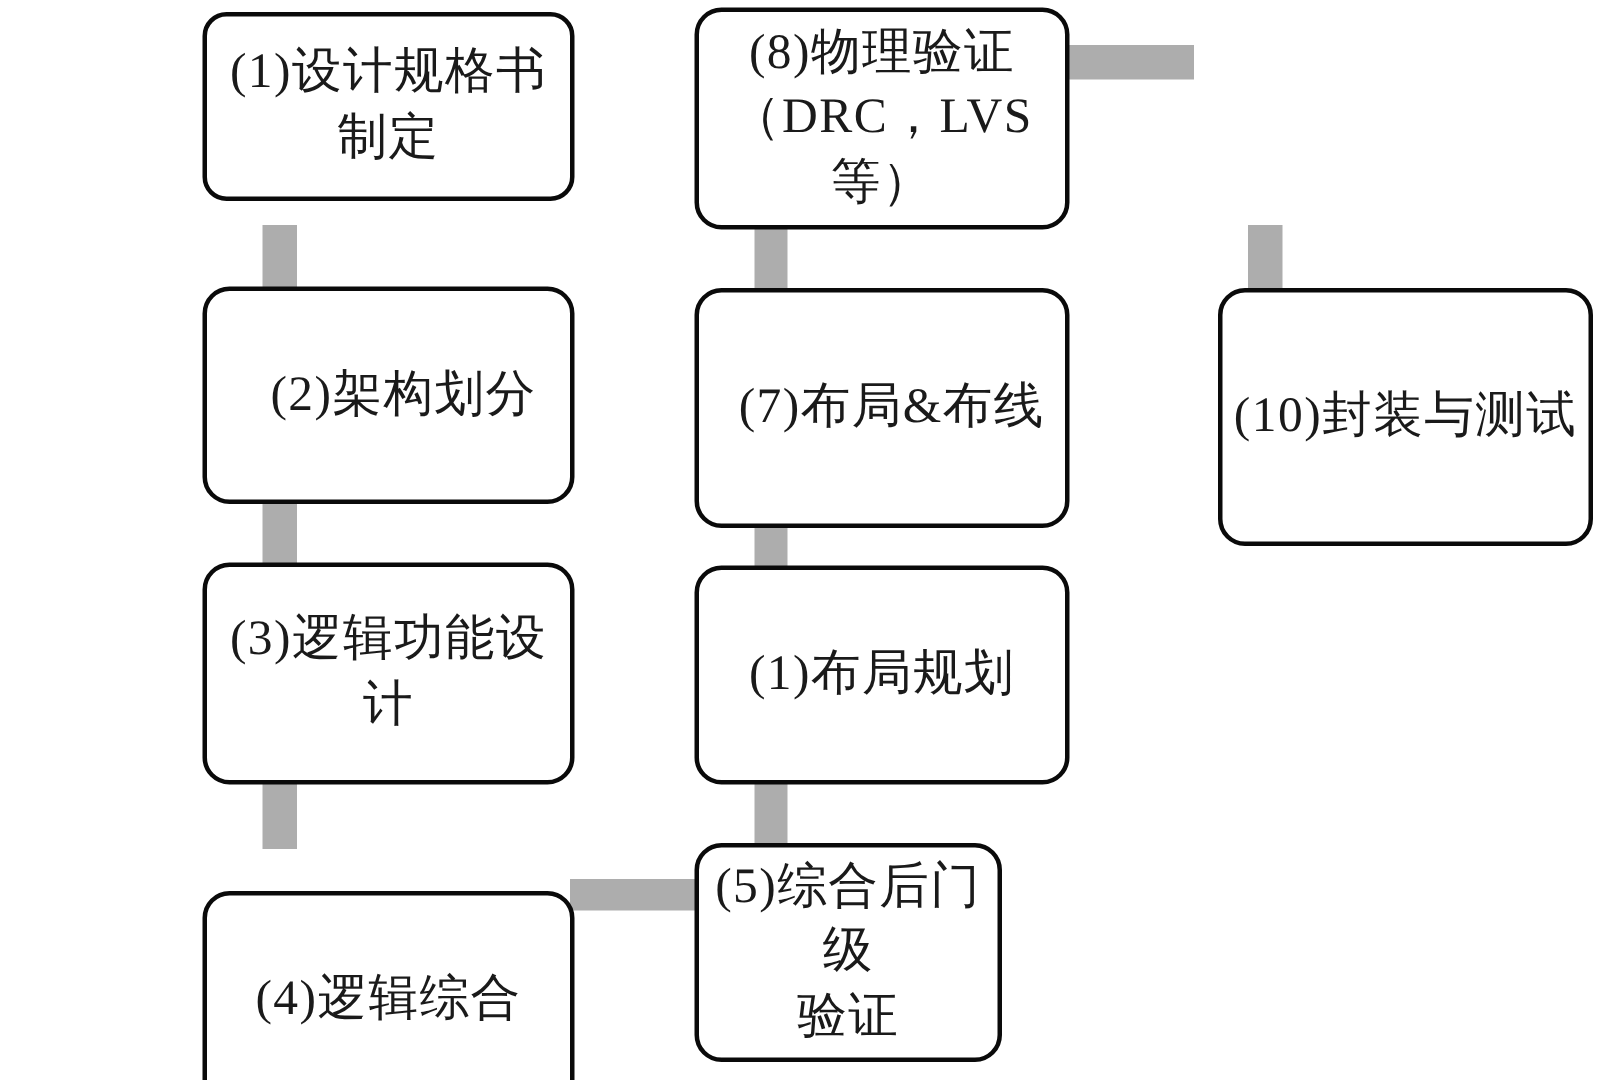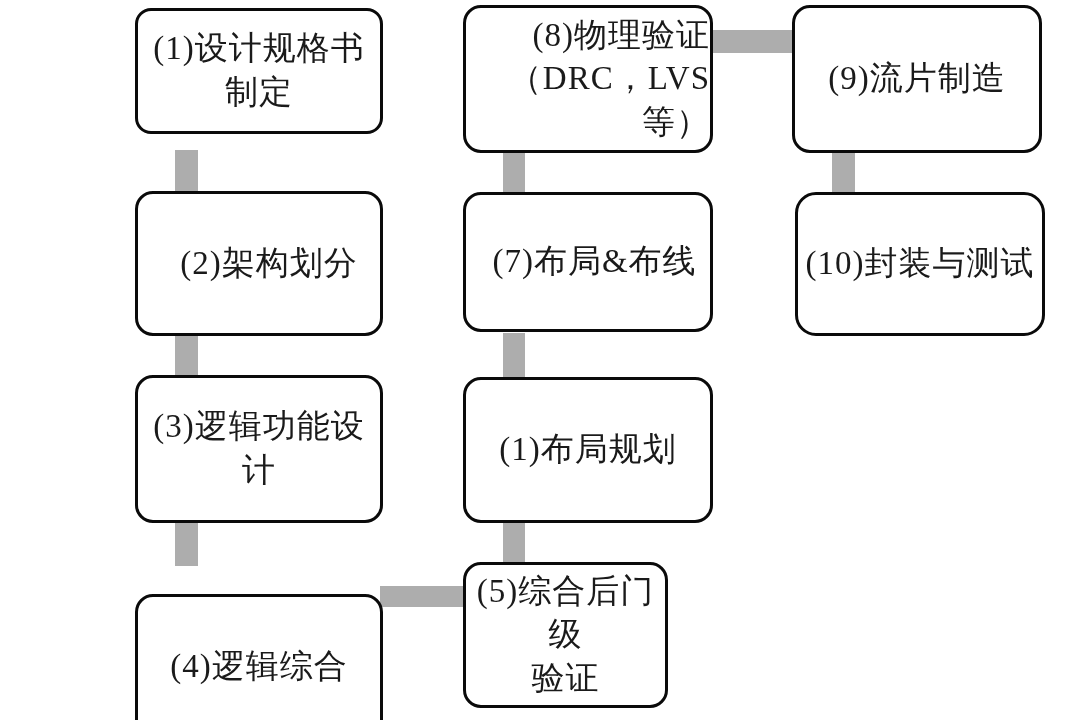--- a/index.html
+++ b/index.html
@@ -35,27 +35,27 @@
     position: absolute;
     background: var(--connector, #adadad);
     z-index: 1;
   }
   
   .pos-b1  { left:135px; top:8px;   width:248px; height:126px;border-radius:16px; }
   .pos-b2  { left:135px; top:191px; width:248px; height:145px;padding-left:20px; }
   .pos-b3  { left:135px; top:375px; width:248px; height:148px; }
   .pos-b4  { left:135px; top:594px; width:248px; height:146px; }
   
-  .pos-b8  { left:463px; top:5px;   width:250px; height:148px;text-align:right; }
-  .pos-b7  { left:463px; top:192px; width:250px; height:140px;padding-left:13px; }
+  .pos-b8  { left:463px; top:5px;   width:250px; height:148px; }
+  .pos-b7  { left:463px; top:192px; width:250px; height:160px;padding-left:13px; }
   .pos-b6  { left:463px; top:377px; width:250px; height:146px; }
   .pos-b5  { left:463px; top:562px; width:205px; height:146px; }
   
   .pos-b9  { left:792px; top:5px;   width:250px; height:148px; }
-  .pos-b10 { left:795px; top:192px; width:250px; height:144px;border-radius:21px; }
+  .pos-b10 { left:812px; top:192px; width:250px; height:172px; }
   
   .pos-c12 { left:175px; top:150px; width:23px; height:45px; }
   .pos-c23 { left:175px; top:333px; width:23px; height:46px; }
   .pos-c34 { left:175px; top:520px; width:23px; height:46px; }
   
   .pos-c45 { left:380px; top:586px; width:86px; height:21px; }
   
   .pos-c56 { left:503px; top:520px; width:22px; height:46px; }
   .pos-c67 { left:503px; top:333px; width:22px; height:48px; }
   .pos-c78 { left:503px; top:150px; width:22px; height:46px; }
@@ -84,16 +84,15 @@
   <div class="node pos-b2">(2)架构划分</div>
   <div class="node pos-b3">(3)逻辑功能设
 计</div>
   <div class="node pos-b4">(4)逻辑综合</div>
   <div class="node pos-b5">(5)综合后门级
 验证</div>
   <div class="node pos-b6">(1)布局规划</div>
   <div class="node pos-b7">(7)布局&amp;布线</div>
   <div class="node pos-b8">(8)物理验证
 （DRC，LVS等）</div>
-  <div class="node pos-b9">(9)流片制造</div>
   <div class="node pos-b10">(10)封装与测试</div>
 
 </div>
 
 </body></html>

